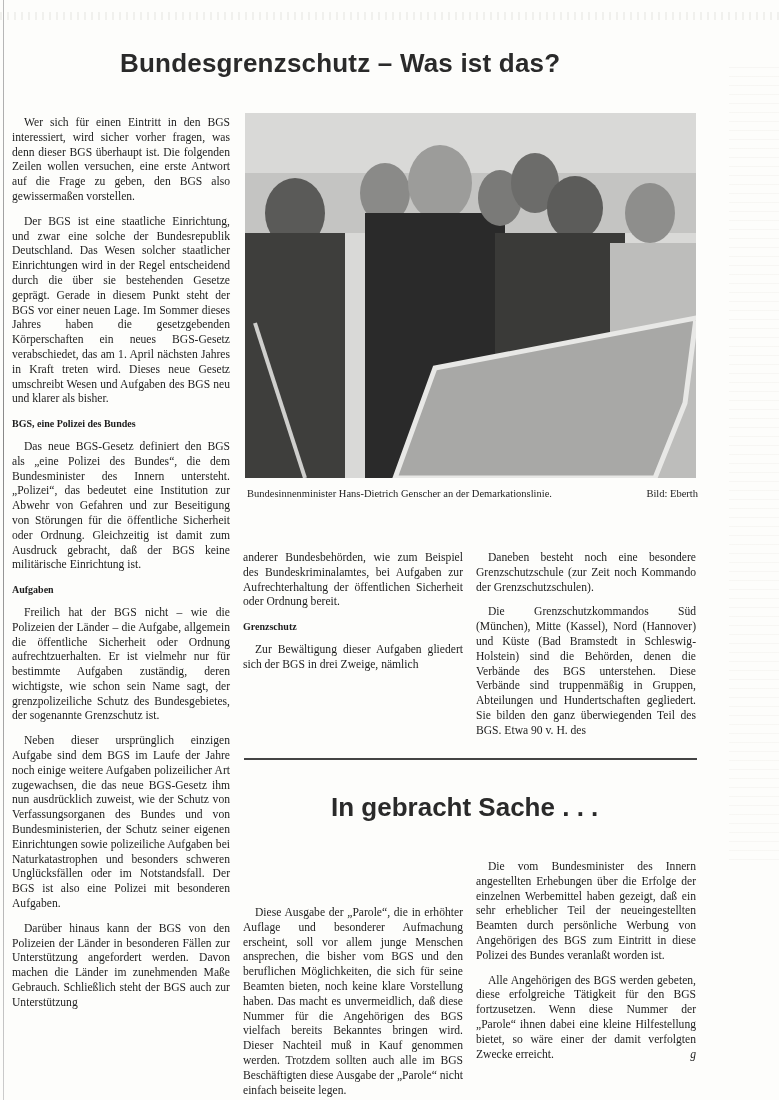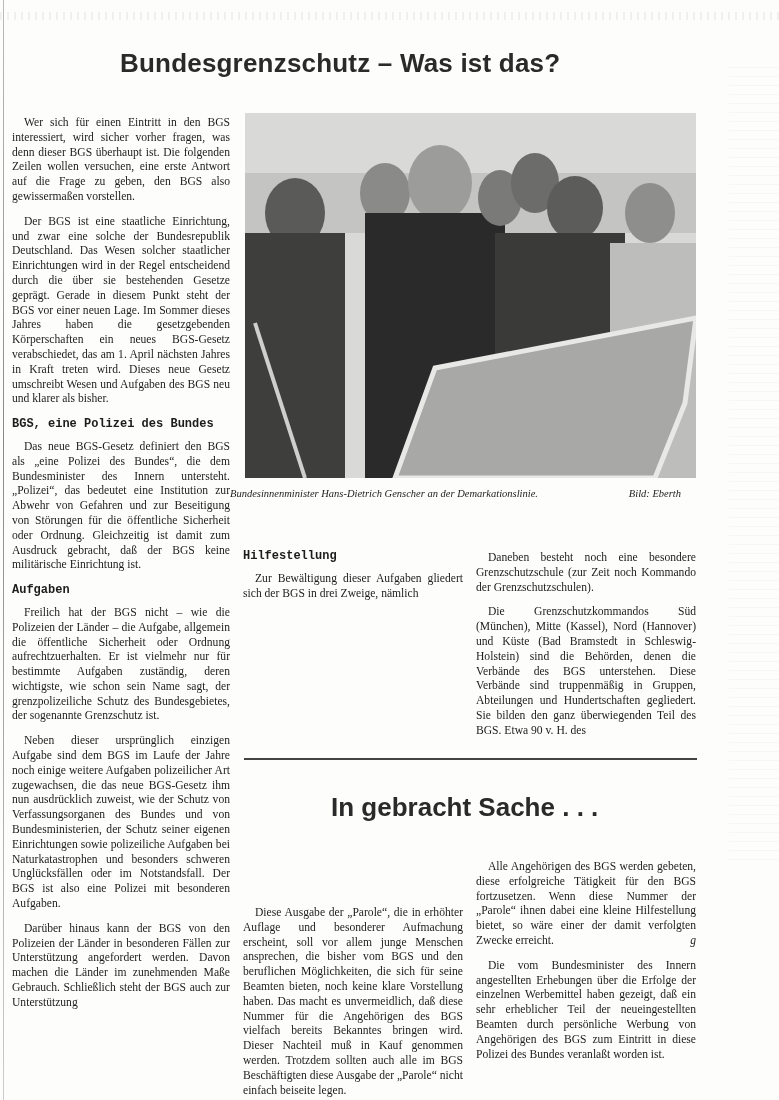--- a/index.html
+++ b/index.html
@@ -29,33 +29,33 @@
     font-size: 26px; letter-spacing: 0.2px; color: #2a2a2a;
   }
   .col {
     position: absolute; font-size: 11.6px; line-height: 14.8px;
     text-align: justify; hyphens: manual;
     font-family: "Liberation Serif", "DejaVu Serif", serif;
   }
   .col p { margin: 8px 0 10px 0; text-indent: 12px; }
   .col p.noindent { text-indent: 0; }
   .col h3 {
-    margin: 6px 0 6px 0; font-size: 12px; font-weight: bold;
-    font-family: Liberation Mono, monospace;
+    margin: 6px 0 6px 0; font-size: 10px; font-weight: bold;
+    font-family: Liberation Serif, serif;
   }
   #col1 { left: 12px; top: 108px; width: 218px; }
   .photo {
     position: absolute; left: 245px; top: 113px; width: 451px; height: 365px;
     background: linear-gradient(180deg, #e6e6e6 0%, #d8d8d8 18%, #9a9a9a 30%, #5a5a5a 55%, #3c3c3c 100%);
     overflow: hidden;
   }
   .photo svg { width: 100%; height: 100%; display: block; }
   .caption {
-    position: absolute; left: 230px; top: 488px; width: 451px;
-    font-style: italic; font-size: 10.5px;
+    position: absolute; left: 247px; top: 488px; width: 451px;
+    font-size: 10.5px;
     font-family: "Liberation Serif", "DejaVu Serif", serif;
     display: flex; justify-content: space-between;
   }
   #col2 { left: 243px; top: 543px; width: 220px; }
   #col3 { left: 476px; top: 543px; width: 220px; }
   .col .listline { text-indent: 0; margin: 0; }
   .col .list { margin: 8px 0 0 0; }
   .rule {
     position: absolute; left: 244px; top: 758px; width: 453px; height: 2px;
     background: #444;
@@ -110,36 +110,37 @@
     <line x1="10" y1="210" x2="60" y2="365" stroke="#cfcfcd" stroke-width="4"></line>
   </svg>
 </div>
 
 <div class="caption">
   <span>Bundesinnenminister Hans-Dietrich Genscher an der Demarkationslinie.</span>
   <span>Bild: Eberth</span>
 </div>
 
 <div class="col" id="col2">
-  <h3>Hilfestellung</h3>
+  <p class="noindent">anderer Bundesbehörden, wie zum Beispiel des Bundeskriminalamtes, bei Aufgaben zur Aufrechterhaltung der öffentlichen Sicherheit oder Ordnung bereit.</p>
+  <h3>Grenzschutz</h3>
   <p style="margin-bottom:0">Zur Bewältigung dieser Aufgaben gliedert sich der BGS in drei Zweige, nämlich</p>
 </div>
 
 <div class="col" id="col3">
   <p>Daneben besteht noch eine besondere Grenzschutzschule (zur Zeit noch Kommando der Grenzschutzschulen).</p>
   <p>Die Grenzschutzkommandos Süd (München), Mitte (Kassel), Nord (Hannover) und Küste (Bad Bramstedt in Schleswig-Holstein) sind die Behörden, denen die Verbände des BGS unterstehen. Diese Verbände sind truppenmäßig in Gruppen, Abteilungen und Hundertschaften gegliedert. Sie bilden den ganz überwiegenden Teil des BGS. Etwa 90 v. H. des</p>
 </div>
 
 <div class="rule"></div>
 
 <h2 class="sub-title">In gebracht Sache . . .</h2>
 
 <div class="col" id="col4">
   <p>Diese Ausgabe der „Parole“, die in erhöhter Auflage und besonderer Aufmachung erscheint, soll vor allem junge Menschen ansprechen, die bisher vom BGS und den beruflichen Möglichkeiten, die sich für seine Beamten bieten, noch keine klare Vorstellung haben. Das macht es unvermeidlich, daß diese Nummer für die Angehörigen des BGS vielfach bereits Bekanntes bringen wird. Dieser Nachteil muß in Kauf genommen werden. Trotzdem sollten auch alle im BGS Beschäftigten diese Ausgabe der „Parole“ nicht einfach beiseite legen.</p>
 </div>
 
 <div class="col" id="col5">
+  <p>Die vom Bundesminister des Innern angestellten Erhebungen über die Erfolge der einzelnen Werbemittel haben gezeigt, daß ein sehr erheblicher Teil der neueingestellten Beamten durch persönliche Werbung von Angehörigen des BGS zum Eintritt in diese Polizei des Bundes veranlaßt worden ist.</p>
   <p>
     <span>Alle Angehörigen des BGS werden gebeten, diese erfolgreiche Tätigkeit für den BGS fortzusetzen. Wenn diese Nummer der „Parole“ ihnen dabei eine kleine Hilfestellung bietet, so wäre einer der damit verfolgten Zwecke erreicht.</span>
     <span class="sig">g</span>
   </p>
-  <p>Die vom Bundesminister des Innern angestellten Erhebungen über die Erfolge der einzelnen Werbemittel haben gezeigt, daß ein sehr erheblicher Teil der neueingestellten Beamten durch persönliche Werbung von Angehörigen des BGS zum Eintritt in diese Polizei des Bundes veranlaßt worden ist.</p>
 </div>
 
 </body></html>

